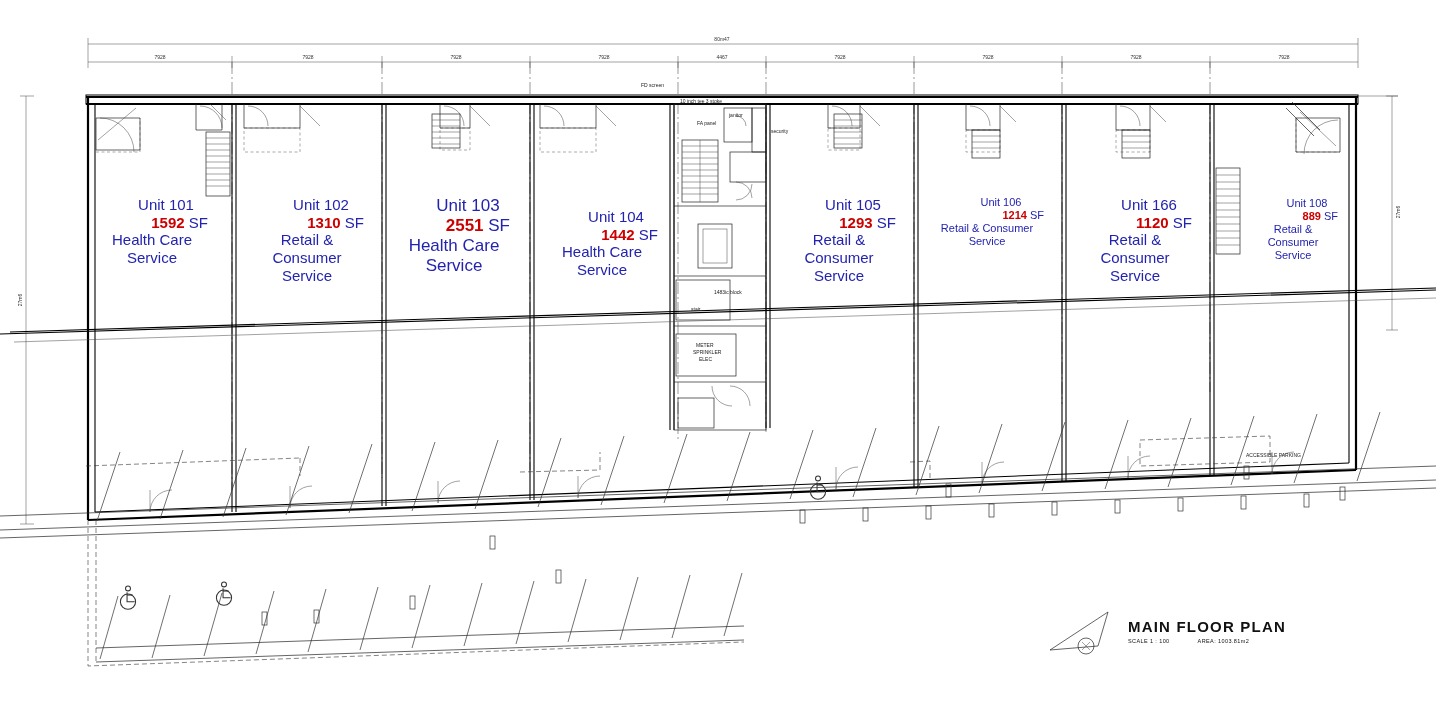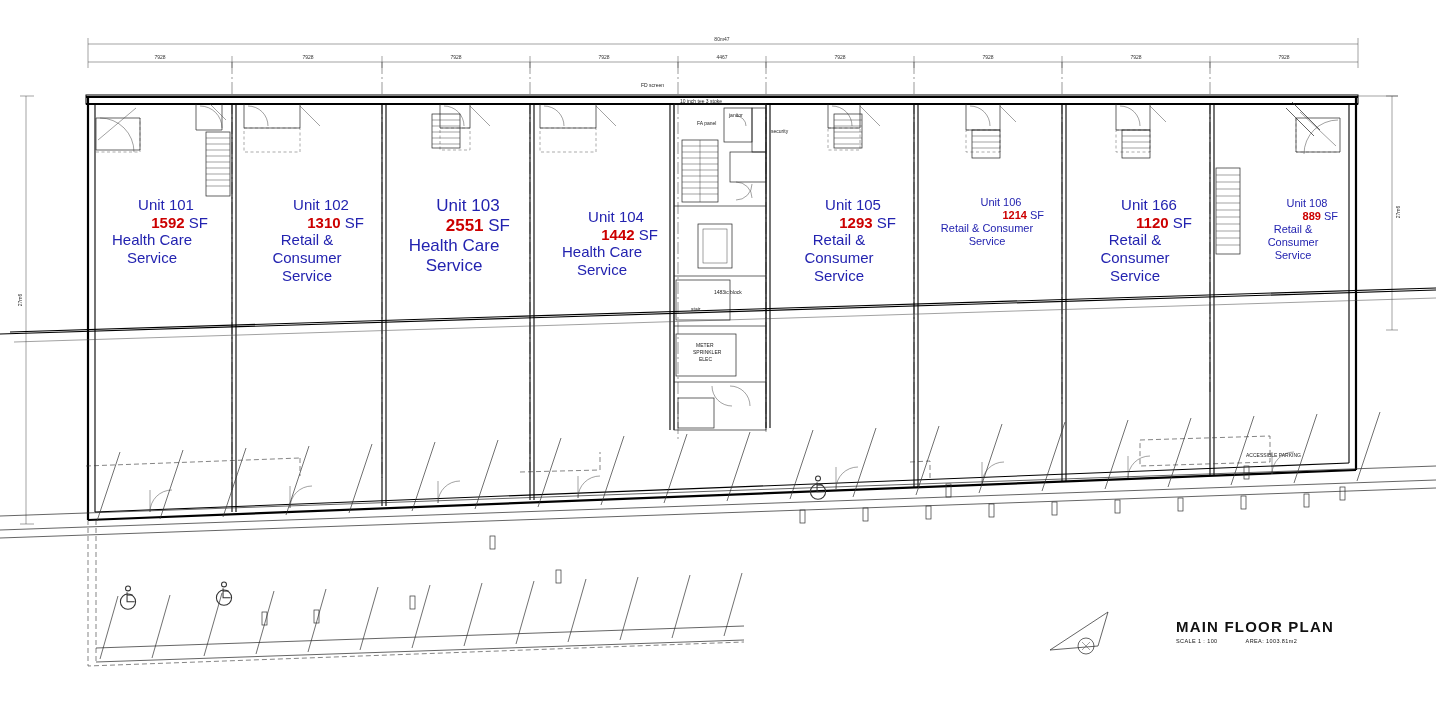--- a/index.html
+++ b/index.html
@@ -43,21 +43,20 @@
   }
   .unit-label .unit-use {
     display: block;
     color: #2323b0;
   }
   .title-block {
     position: absolute;
     left: 1128px;
     top: 618px;
     width: 190px;
-    margin-left: 48px;
   }
   .title-block .tb-title {
     font-weight: bold;
     font-size: 15px;
     letter-spacing: 1.2px;
     color: #111111;
   }
   .title-block .tb-sub {
     margin-top: 3px;
     font-size: 5.5px;

